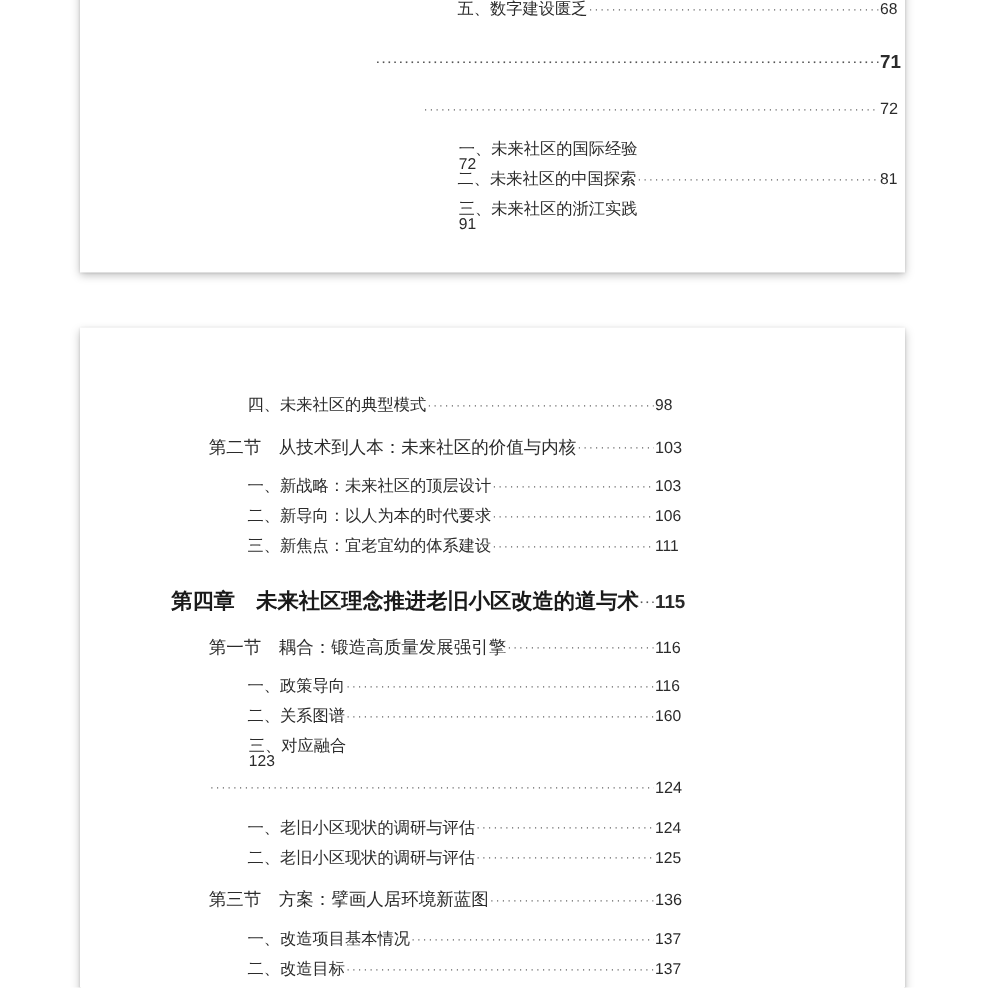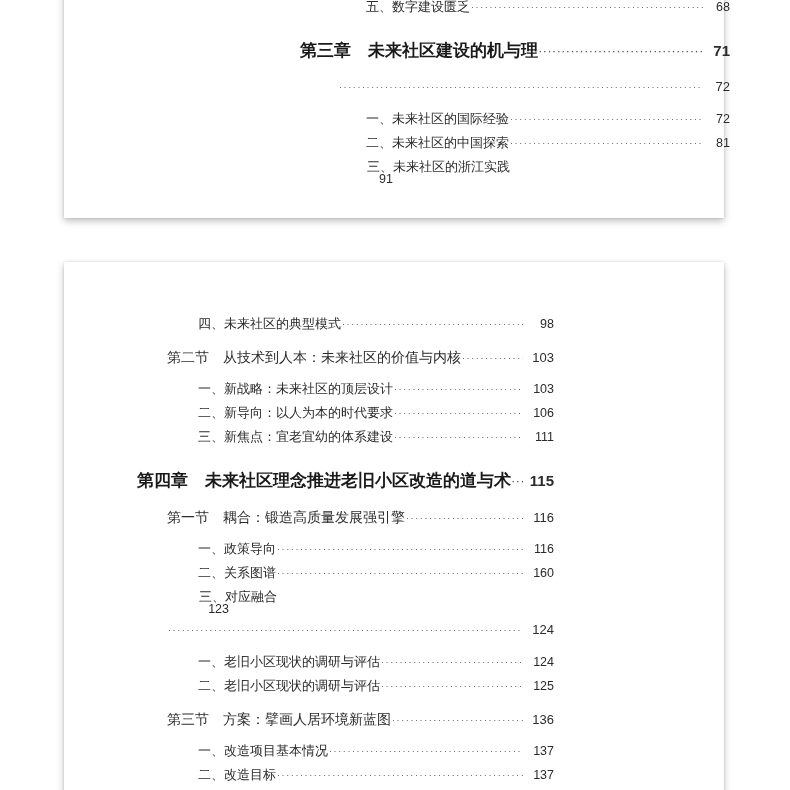--- a/index.html
+++ b/index.html
@@ -83,21 +83,21 @@
     white-space: nowrap;
     font-size: 9px;
     letter-spacing: 1.6px;
     color: #555;
     position: relative;
     top: -1px;
     margin: 0 1px;
   }
   .toc-page {
     flex: 0 0 auto;
-    text-align: right;
+    text-align: left;
     font-family: "Liberation Sans", sans-serif;
   }
 
   
   .lvl-chapter {
     font-weight: bold;
     font-size: 17px;
     color: #1a1a1a;
   }
   .lvl-chapter .toc-page { font-size: 15px; font-weight: bold; color:#2b2b2b; }
@@ -125,31 +125,30 @@
   <div class="sheet sheet-1">
     <div class="page-inner">
       <div class="toc-block p1">
           <div class="toc-row lvl-item" style="margin-left: 66px; height: 20px;">
             <span class="toc-label">五、数字建设匮乏</span>
             <span class="toc-dots">·························································································</span>
             <span class="toc-page" style="min-width: 26px;">68</span>
           </div>
           <div style="height: 22px;"></div>
           <div class="toc-row lvl-chapter" style="margin-left: 0px; height: 26px;">
-            <span class="toc-label">第三章　未来社区建设的机与理</span>
             <span class="toc-dots">·························································································</span>
             <span class="toc-page" style="min-width: 26px;">71</span>
           </div>
           <div style="height: 12px;"></div>
           <div class="toc-row lvl-section" style="margin-left: 38px; height: 22px;">
             <span class="toc-dots">·························································································</span>
             <span class="toc-page" style="min-width: 26px;">72</span>
           </div>
           <div style="height: 10px;"></div>
-          <div class="toc-row lvl-item" style="margin-left: 66px; height: 20px;">
+          <div class="toc-row lvl-item" style="margin-left: 66px; height: 20px; flex-direction: column;">
             <span class="toc-label">一、未来社区的国际经验</span>
             <span class="toc-dots">·························································································</span>
             <span class="toc-page" style="min-width: 26px;">72</span>
           </div>
           <div style="height: 4px;"></div>
           <div class="toc-row lvl-item" style="margin-left: 66px; height: 20px;">
             <span class="toc-label">二、未来社区的中国探索</span>
             <span class="toc-dots">·························································································</span>
             <span class="toc-page" style="min-width: 26px;">81</span>
           </div>

